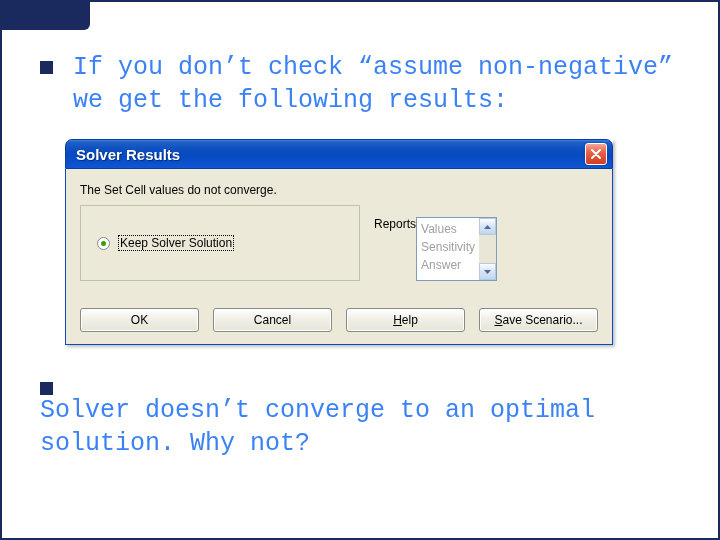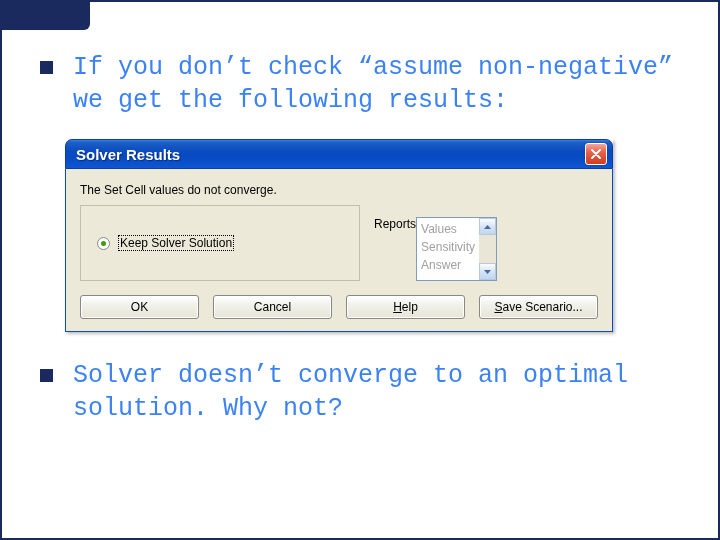--- a/index.html
+++ b/index.html
@@ -22,21 +22,21 @@
     border-bottom-right-radius: 6px;
   }
   .slide {
     padding: 50px 38px 20px 38px;
   }
   .bullet-row {
     display: flex;
     align-items: flex-start;
     margin-bottom: 22px;
   }
-  .bullet-row.lower { margin-top: 28px; }
+  .bullet-row.lower { margin-top: 28px; flex-direction: column; }
   .bullet-square {
     width: 13px;
     height: 13px;
     background: #1a2a5e;
     margin-top: 9px;
     margin-right: 20px;
     flex-shrink: 0;
   }
   .bullet-text {
     font-size: 25px;
@@ -164,21 +164,21 @@
     background: linear-gradient(to bottom, #fdfdfd, #d6e5f5 50%, #c1d6ef);
     border: 1px solid #b5c9e3;
     display: flex;
     align-items: center;
     justify-content: center;
   }
   .scroll-btn svg { display:block; }
   .button-row {
     display: flex;
     justify-content: flex-end;
-    margin-top: 14px;
+    margin-top: 27px;
     gap: 14px;
   }
   .winbtn {
     flex: 1;
     height: 24px;
     background: linear-gradient(to bottom, #ffffff, #f0f0e8 45%, #e8e5d6);
     border: 1px solid #888;
     border-radius: 3px;
     font-family: Tahoma, sans-serif;
     font-size: 12px;

